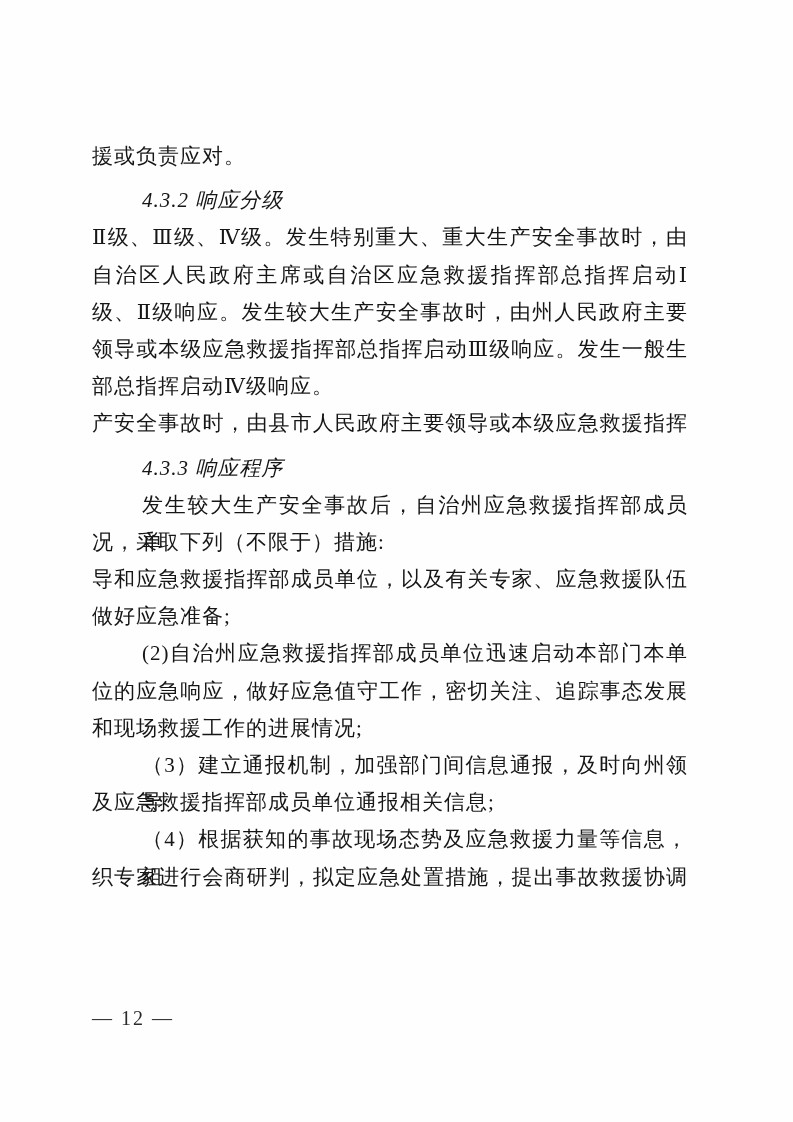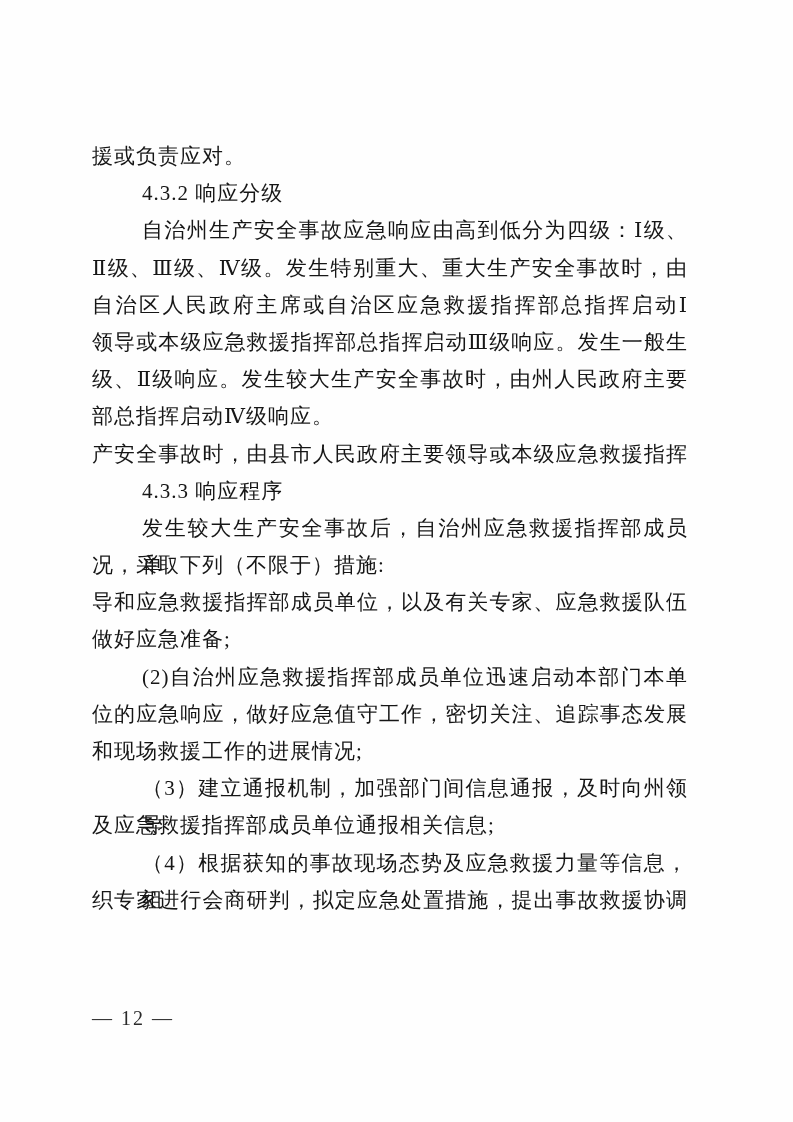--- a/index.html
+++ b/index.html
@@ -43,45 +43,46 @@
   }
   
   .ind {
     padding-left: 50px;
   }
   .ind.j {
     width: 546px;
   }
   
   .heading {
+    font-style: italic;
+    margin-top: 7px;
   }
   .footer {
     position: absolute;
     left: 92px;
     top: 1003px;
     height: 30px;
     line-height: 30px;
     font-size: 20px;
     letter-spacing: 2px;
     color: #2a2a2a;
     text-align: center;
   }
 </style>
 </head>
 <body>
 
 <div class="page">
   <div class="body-block">
     <div class="ln end">援或负责应对。</div>
     <div class="ln heading ind">4.3.2 响应分级</div>
-    <div class="ln ind j">自治州生产安全事故应急响应由高到低分为四级：Ⅰ级、</div>
     <div class="ln j">Ⅱ级、Ⅲ级、Ⅳ级。发生特别重大、重大生产安全事故时，由</div>
     <div class="ln j">自治区人民政府主席或自治区应急救援指挥部总指挥启动Ⅰ</div>
+    <div class="ln j">级、Ⅱ级响应。发生较大生产安全事故时，由州人民政府主要</div>
     <div class="ln j">领导或本级应急救援指挥部总指挥启动Ⅲ级响应。发生一般生</div>
-    <div class="ln j">级、Ⅱ级响应。发生较大生产安全事故时，由州人民政府主要</div>
     <div class="ln end">部总指挥启动Ⅳ级响应。</div>
     <div class="ln j">产安全事故时，由县市人民政府主要领导或本级应急救援指挥</div>
     <div class="ln heading ind">4.3.3 响应程序</div>
     <div class="ln ind j">发生较大生产安全事故后，自治州应急救援指挥部成员单</div>
     <div class="ln end">况，采取下列（不限于）措施:</div>
     <div class="ln j">导和应急救援指挥部成员单位，以及有关专家、应急救援队伍</div>
     <div class="ln end">做好应急准备;</div>
     <div class="ln ind j">(2)自治州应急救援指挥部成员单位迅速启动本部门本单</div>
     <div class="ln j">位的应急响应，做好应急值守工作，密切关注、追踪事态发展</div>
     <div class="ln end">和现场救援工作的进展情况;</div>

